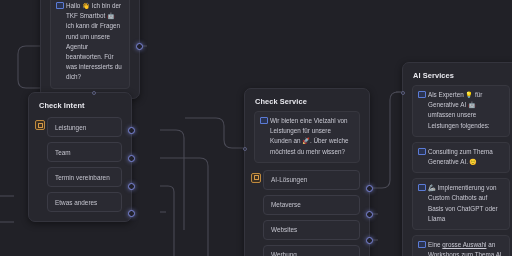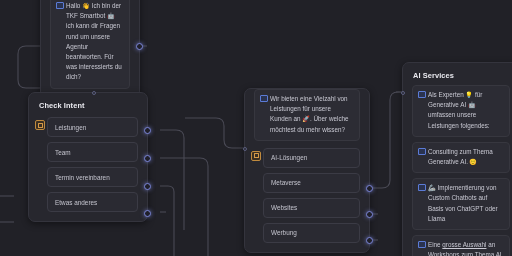--- a/index.html
+++ b/index.html
@@ -78,21 +78,21 @@
     position:absolute;width:7px;height:7px;border-radius:50%;
     background:#20202a;border:1.6px solid #7b86d8;
     box-shadow:0 0 4px rgba(123,134,216,.75);
     box-sizing:border-box;
   }
   .handle.small{width:4px;height:4px;border-width:1.2px;box-shadow:0 0 3px rgba(140,150,220,.6);}
   .handle.dim{border-color:#5b5f7e;box-shadow:none;background:#262630;}
 
   
   #node-welcome{left:40px;top:-14px;width:100px;}
-  #node-intent{left:28px;top:92px;width:120px;}
+  #node-intent{left:28px;top:92px;width:104px;}
   #node-service{left:244px;top:88px;width:126px;}
   #node-ai{left:402px;top:62px;width:118px;}
 </style>
 </head>
 <body>
 
 <div class="canvas">
 
   <svg class="edges">
 
@@ -140,20 +140,21 @@
       </div>
     </div>
     <div class="handle" style="right:-4px;top:34px;"></div>
     <div class="handle" style="right:-4px;top:62px;"></div>
     <div class="handle" style="right:-4px;top:90px;"></div>
     <div class="handle" style="right:-4px;top:117px;"></div>
   </div>
 
   <div class="node" id="node-service">
     <div class="handle small dim" style="left:-2px;top:58px;"></div>
+    <div class="node-title">Check Service</div>
     <div class="node-body">
       <div class="msg">
         <span class="bub"></span>
         <span>Wir bieten eine Vielzahl von Leistungen für unsere Kunden an 🚀. Über welche möchtest du mehr wissen?</span>
       </div>
       <div class="options" style="margin-top:7px;">
         <div class="opt-badge">
             <i></i>
           </div>
         <div class="opt">AI-Lösungen</div>

